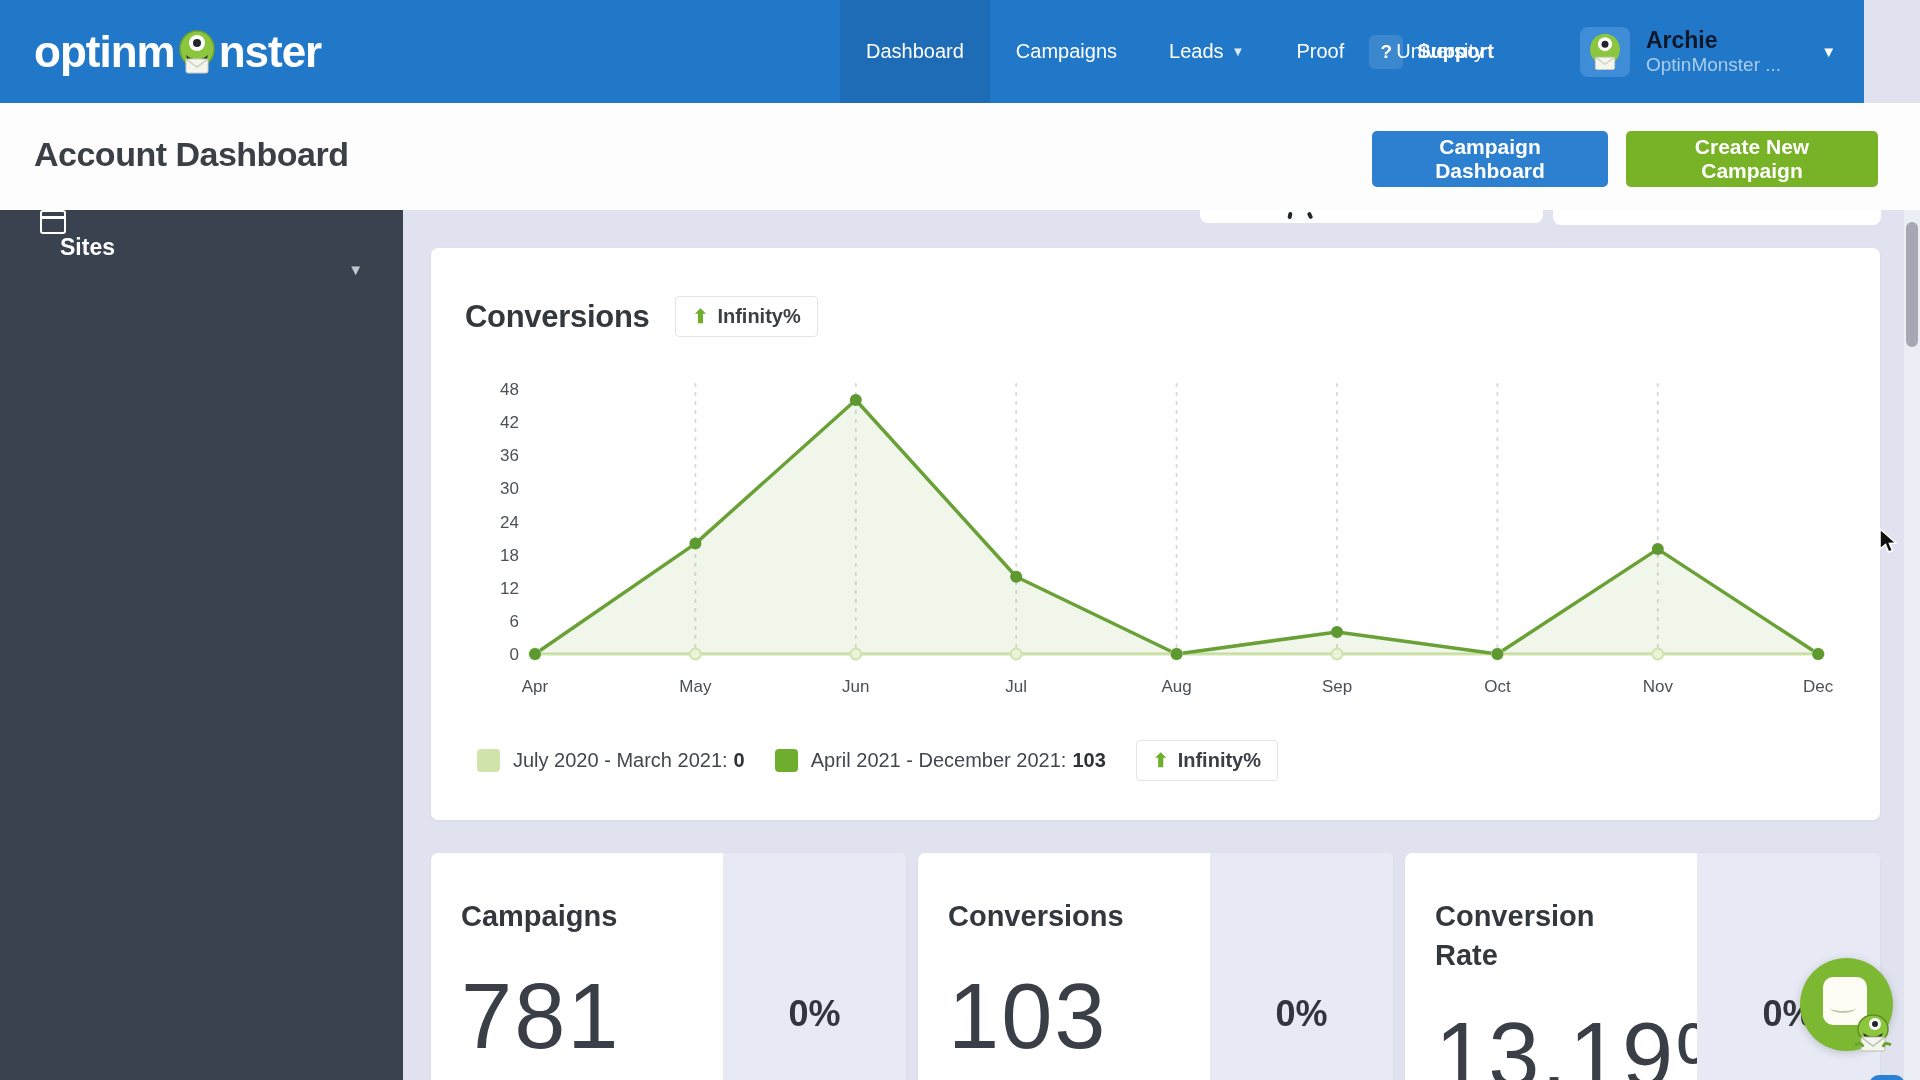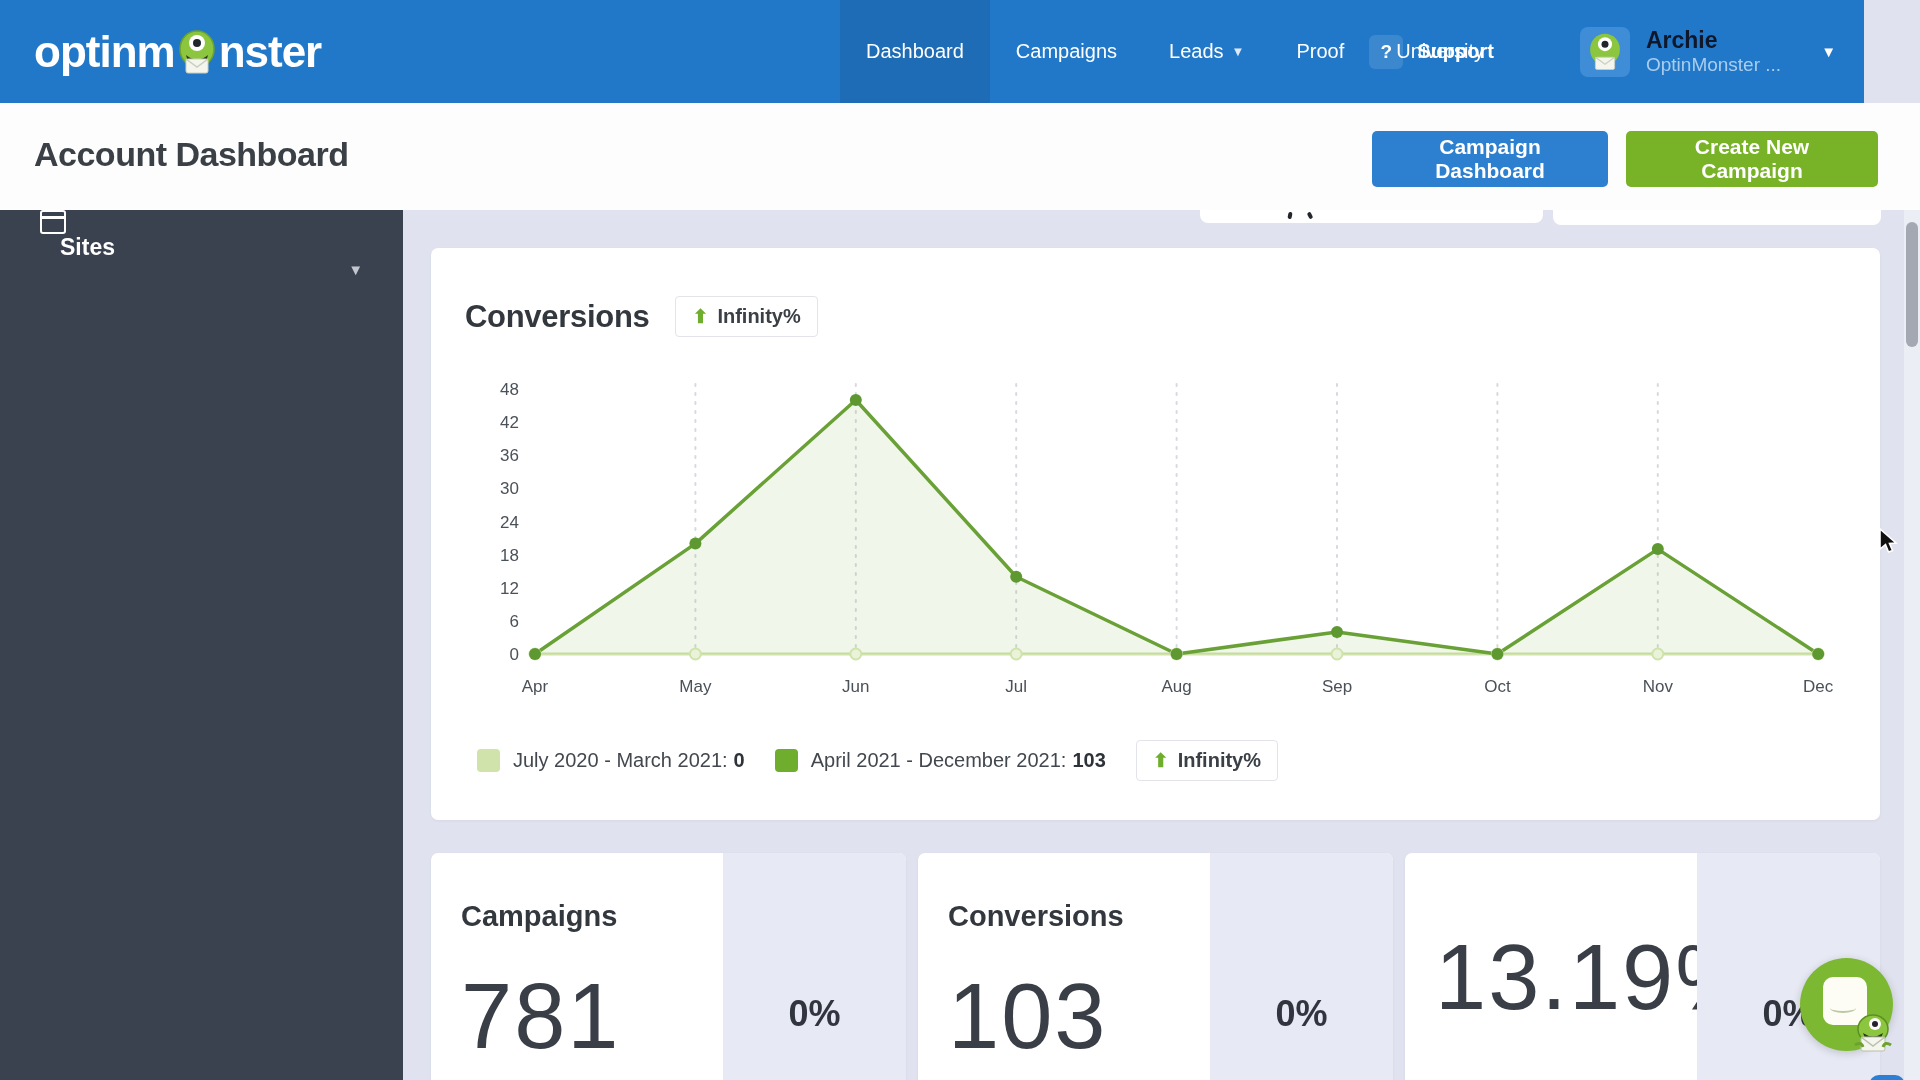--- a/index.html
+++ b/index.html
@@ -273,20 +273,21 @@
         <div class="stat-title">Conversions</div>
         <div class="stat-value">103</div>
 
       </div>
       <div class="stat-compare">
         <span class="stat-change">0%</span>
       </div>
     </div>
     <div class="stat-card">
       <div class="stat-main">
+        <div class="stat-title">Conversion Rate</div>
         <div class="stat-value">13.19%</div>
         <div class="stat-caption"></div>
       </div>
       <div class="stat-compare">
         <span class="stat-change">0%</span>
       </div>
     </div>
   </div>
 
   <div class="scroll-track">

